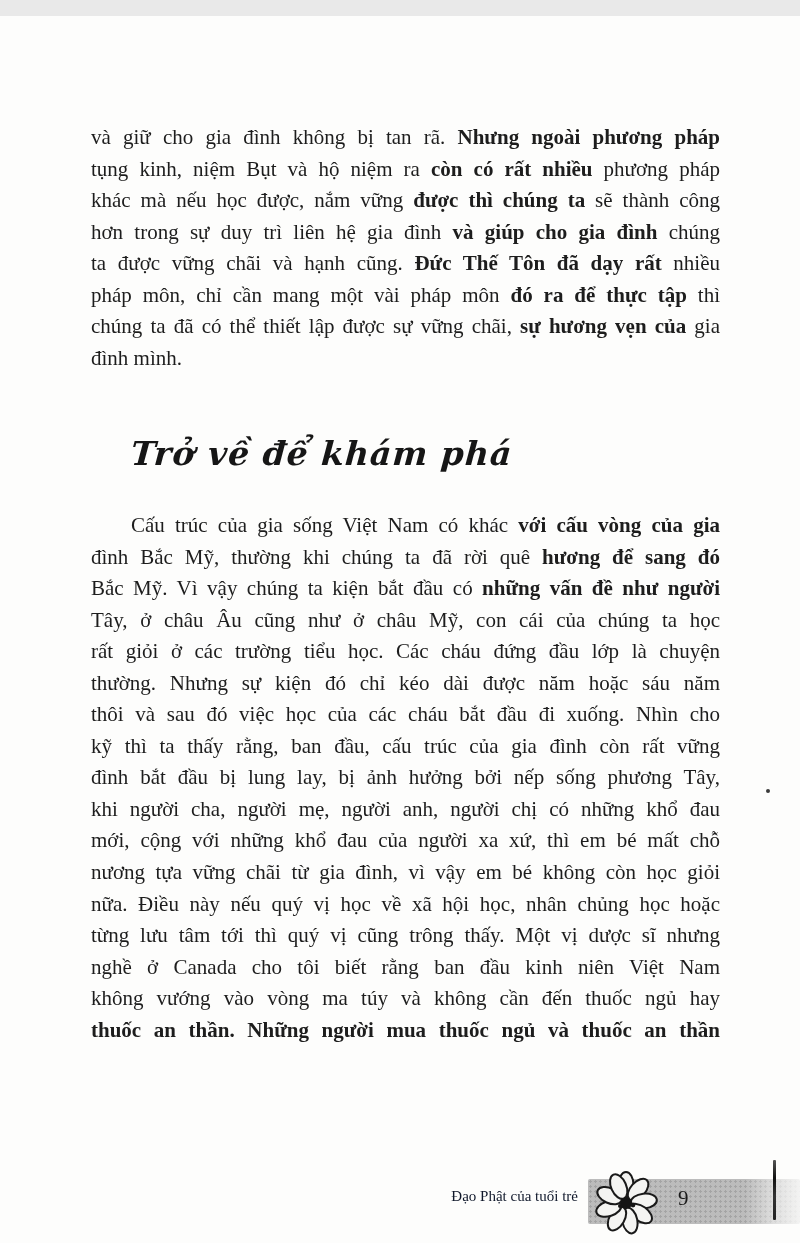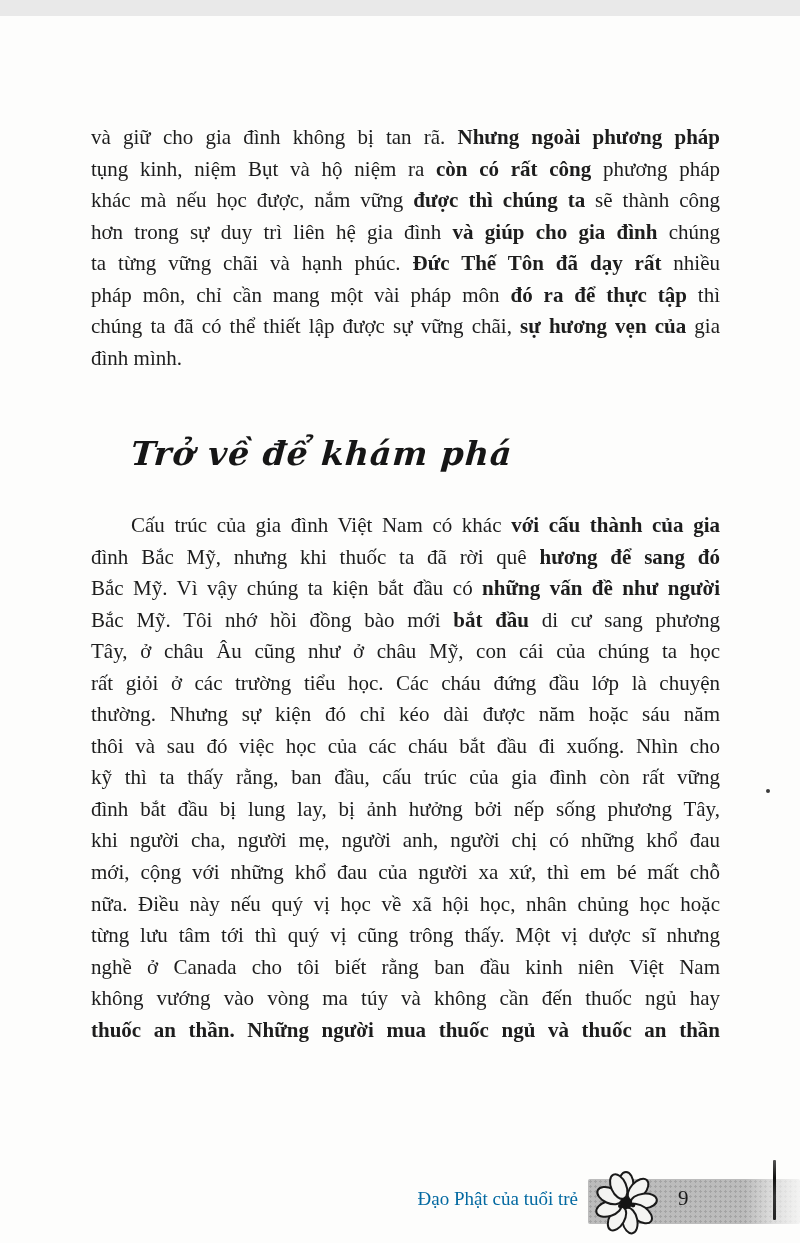--- a/index.html
+++ b/index.html
@@ -43,22 +43,22 @@
     letter-spacing: 1px;
     color: #161616;
     transform: skewX(-4deg);
   }
   .footer-title {
     position: absolute;
     left: 340px;
     width: 238px;
     top: 1172px;
     text-align: right;
-    font-size: 19px;
-    color: #0369a1;
+    font-size: 15px;
+    color: #0f172a;
   }
   .footer-band {
     position: absolute;
     left: 588px;
     top: 1163px;
     width: 212px;
     height: 45px;
     background:
       linear-gradient(90deg, rgba(255,255,255,0) 0%, rgba(255,255,255,0) 74%, rgba(253,253,252,0.55) 88%, rgba(253,253,252,0.85) 100%),
       radial-gradient(#a4a4a4 1px, rgba(0,0,0,0) 1.2px),
@@ -99,44 +99,44 @@
     border-radius: 50%;
   }
 </style>
 </head>
 <body>
 
 <div class="page">
 
   <div class="text-col" id="para1">
       <div class="line"><span>và giữ cho gia đình không bị tan rã. </span><span class="b">Nhưng ngoài phương pháp</span></div>
-      <div class="line"><span>tụng kinh, niệm Bụt và hộ niệm ra </span><span class="b">còn có rất công</span><span> phương pháp</span></div>
+      <div class="line"><span>tụng kinh, niệm Bụt và hộ niệm ra </span><span class="b">còn có rất nhiều</span><span> phương pháp</span></div>
       <div class="line"><span>khác mà nếu học được, nắm vững </span><span class="b">được thì chúng ta</span><span> sẽ thành công</span></div>
       <div class="line"><span>hơn trong sự duy trì liên hệ gia đình </span><span class="b">và giúp cho gia đình</span><span> chúng</span></div>
-      <div class="line"><span>ta từng vững chãi và hạnh phúc. </span><span class="b">Đức Thế Tôn đã dạy rất</span><span> nhiều</span></div>
+      <div class="line"><span>ta được vững chãi và hạnh cũng. </span><span class="b">Đức Thế Tôn đã dạy rất</span><span> nhiều</span></div>
       <div class="line"><span>pháp môn, chỉ cần mang một vài pháp môn </span><span class="b">đó ra để thực tập</span><span> thì</span></div>
       <div class="line"><span>chúng ta đã có thể thiết lập được sự vững chãi, </span><span class="b">sự hương vẹn của</span><span> gia</span></div>
       <div class="line no-stretch"><span>đình mình.</span></div>
     </div>
 
   <div class="section-heading">Trở về để khám phá</div>
 
   <div class="text-col" id="para2">
-      <div class="line"><span>Cấu trúc của gia đình Việt Nam có khác </span><span class="b">với cấu thành của gia</span></div>
-      <div class="line"><span>đình Bắc Mỹ, nhưng khi thuốc ta đã rời quê </span><span class="b">hương để sang đó</span></div>
+      <div class="line"><span>Cấu trúc của gia sống Việt Nam có khác </span><span class="b">với cấu vòng của gia</span></div>
+      <div class="line"><span>đình Bắc Mỹ, thường khi chúng ta đã rời quê </span><span class="b">hương để sang đó</span></div>
       <div class="line"><span>Bắc Mỹ. Vì vậy chúng ta kiện bắt đầu có </span><span class="b">những vấn đề như người</span></div>
-      <div class="line"><span>Bắc Mỹ. Tôi nhớ hồi đồng bào mới </span><span class="b">bắt đầu</span><span> di cư sang phương</span></div>
       <div class="line"><span>Tây, ở châu Âu cũng như ở châu Mỹ, con cái của chúng ta học</span></div>
       <div class="line"><span>rất giỏi ở các trường tiểu học. Các cháu đứng đầu lớp là chuyện</span></div>
       <div class="line"><span>thường. Nhưng sự kiện đó chỉ kéo dài được năm hoặc sáu năm</span></div>
       <div class="line"><span>thôi và sau đó việc học của các cháu bắt đầu đi xuống. Nhìn cho</span></div>
       <div class="line"><span>kỹ thì ta thấy rằng, ban đầu, cấu trúc của gia đình còn rất vững</span></div>
       <div class="line"><span>đình bắt đầu bị lung lay, bị ảnh hưởng bởi nếp sống phương Tây,</span></div>
       <div class="line"><span>khi người cha, người mẹ, người anh, người chị có những khổ đau</span></div>
       <div class="line"><span>mới, cộng với những khổ đau của người xa xứ, thì em bé mất chỗ</span></div>
+      <div class="line"><span>nương tựa vững chãi từ gia đình, vì vậy em bé không còn học giỏi</span></div>
       <div class="line"><span>nữa. Điều này nếu quý vị học về xã hội học, nhân chủng học hoặc</span></div>
       <div class="line"><span>từng lưu tâm tới thì quý vị cũng trông thấy. Một vị dược sĩ nhưng</span></div>
       <div class="line"><span>nghề ở Canada cho tôi biết rằng ban đầu kinh niên Việt Nam</span></div>
       <div class="line"><span>không vướng vào vòng ma túy và không cần đến thuốc ngủ hay</span></div>
       <div class="line"><span class="b">thuốc an thần. Những người mua thuốc ngủ và thuốc an thần</span></div>
     </div>
 
   <div class="scan-dot"></div>
 
   <div class="footer">

